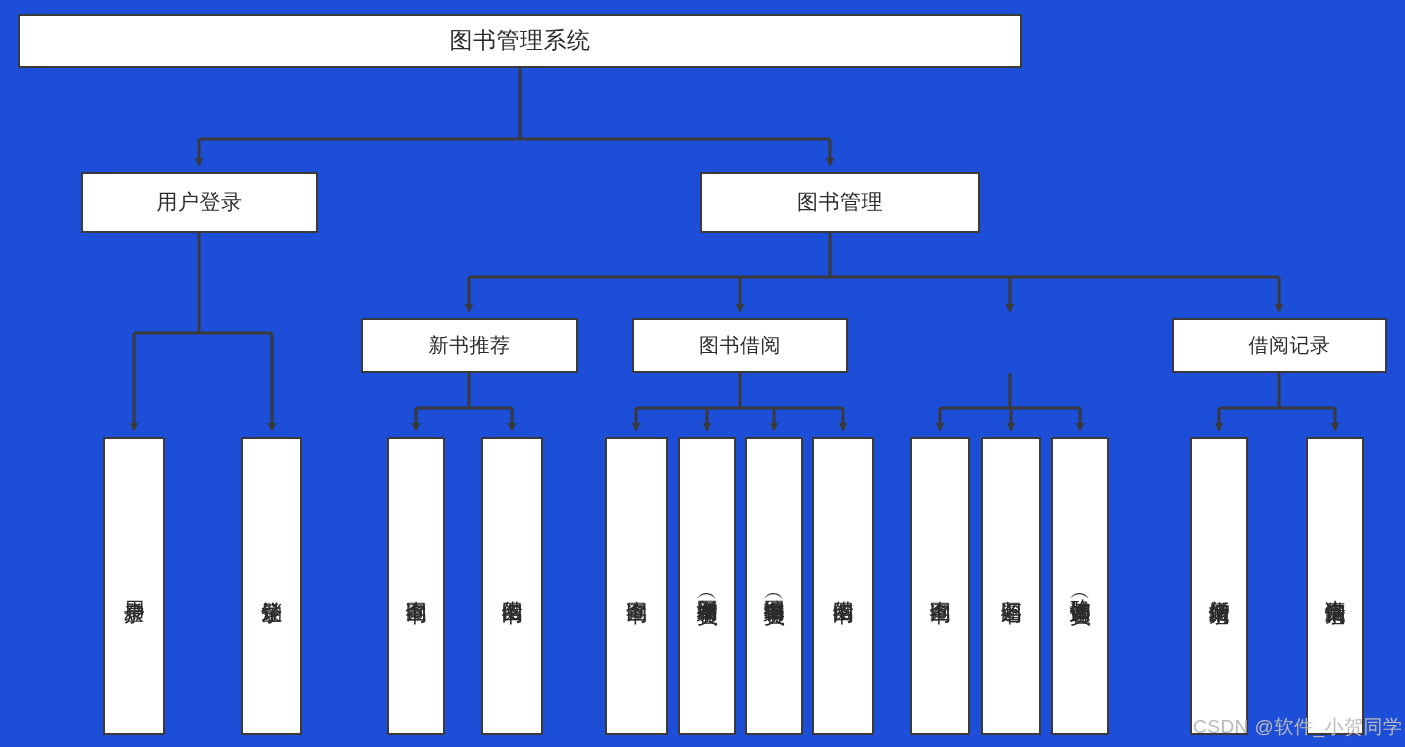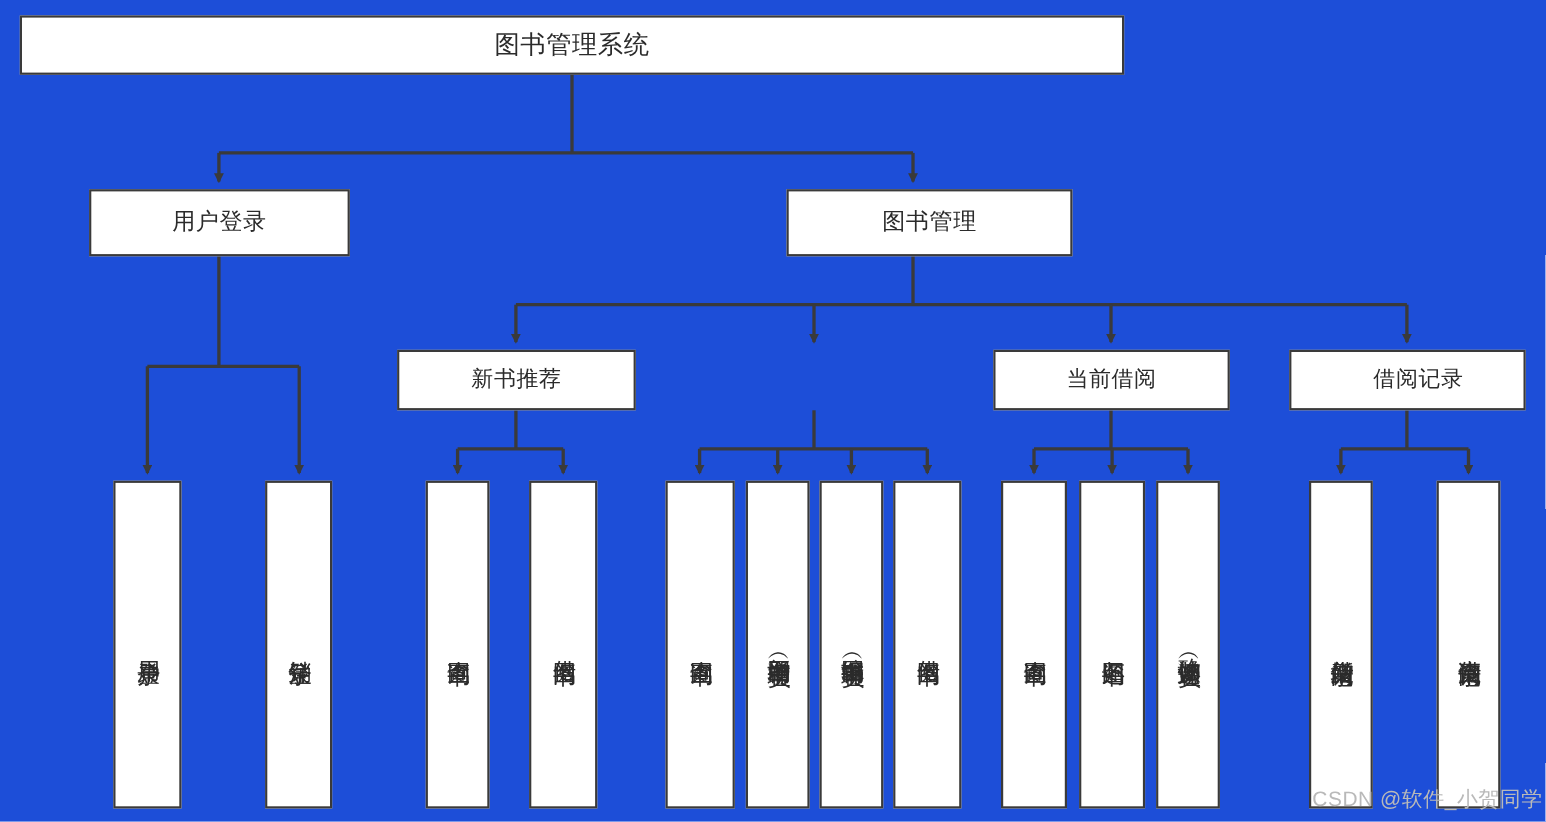--- a/index.html
+++ b/index.html
@@ -120,32 +120,32 @@
   </svg>
 
   <div class="node root" id="n-root" style="left: 18px; top: 14px; width: 1004px; height: 54px;">
     <span class="label">图书管理系统</span>
   </div>
 
   <div class="node lvl2" id="n-user-login" style="left: 81px; top: 172px; width: 237px; height: 61px;">
     <span class="label">用户登录</span>
   </div>
 
-  <div class="node lvl2" id="n-book-manage" style="left: 715px; top: 172px; width: 260px; height: 61px;">
+  <div class="node lvl2" id="n-book-manage" style="left: 700px; top: 172px; width: 280px; height: 61px;">
     <span class="label">图书管理</span>
   </div>
 
   <div class="node lvl3" id="n-new-book-rec" style="left: 361px; top: 318px; width: 217px; height: 55px;">
     <span class="label">新书推荐</span>
   </div>
 
+  <div class="node lvl3" id="n-book-borrow" style="left: 632px; top: 318px; width: 216px; height: 55px;">
+    <span class="label">图书借阅</span>
+  </div>
 
-  <div class="node lvl3" id="n-current-borrow" style="left: 903px; top: 318px; width: 215px; height: 55px;">
-    <span class="label">当前借阅</span>
-  </div>
 
   <div class="node lvl3" id="n-borrow-record" style="left: 1172px; top: 318px; width: 215px; height: 55px; padding-left: 20px;">
     <span class="label">借阅记录</span>
   </div>
 
   <div id="leaf-container">
       <div class="node leaf" style="left: 103px; top: 437px; width: 62px; height: 298px;">
         <span class="label">用户登录</span>
       </div>
       <div class="node leaf" style="left: 241px; top: 437px; width: 61px; height: 298px;">

